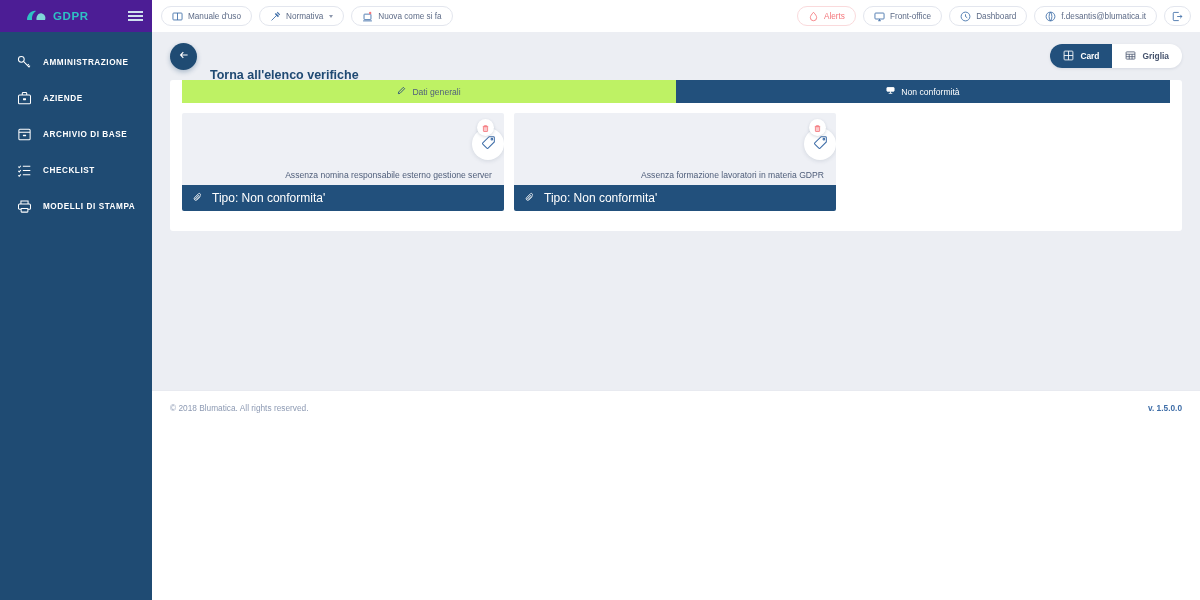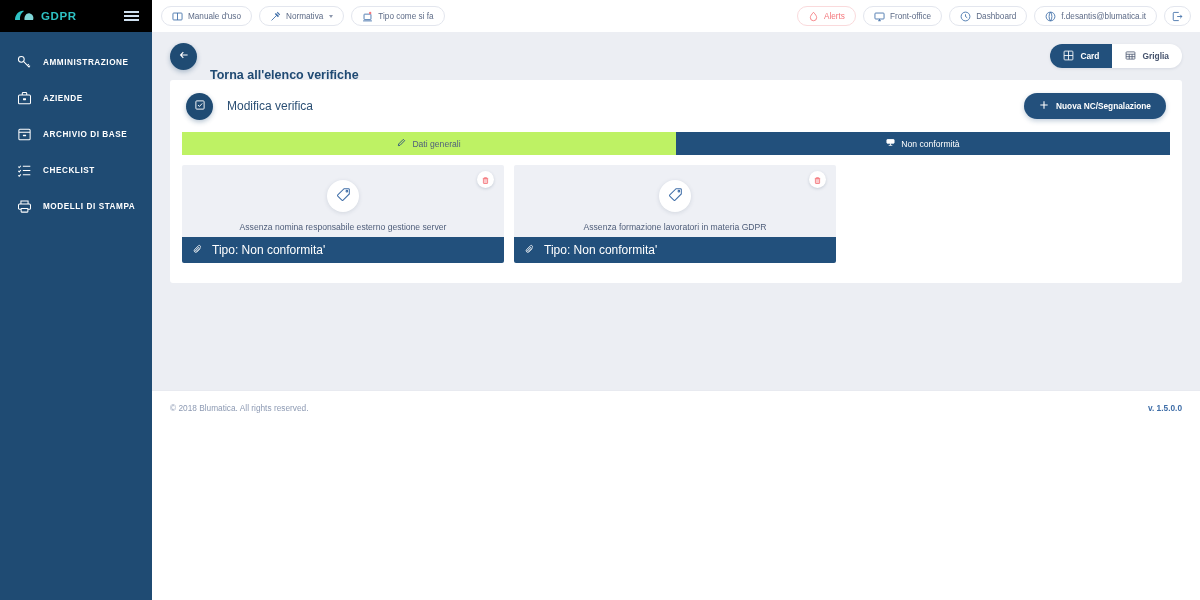--- a/index.html
+++ b/index.html
@@ -11,22 +11,22 @@
   }
   .app { display: flex; width: 1200px; height: 600px; }
 
   
   .sidebar {
     width: 152px; min-width: 152px; height: 600px;
     background: #1f4b73;
     display: flex; flex-direction: column;
   }
   .sb-logo {
-    height: 32px; background: #000000;
-    display: flex; align-items: center; padding: 0 13px;
+    height: 32px; background: #4c1d95;
+    display: flex; align-items: center; padding: 0 25px;
     justify-content: space-between;
     gap: 39px;
   }
   .sb-logo-left { display: flex; align-items: center; gap: 6px; }
   .sb-logo-mark { width: 22px; height: 14px; position: relative; display:block; }
   .sb-logo-text {
     color: #2ec2c4; font-size: 11.5px; font-weight: bold; letter-spacing: .6px;
   }
   .hamburger { display: flex; flex-direction: column; gap: 2.5px; cursor: pointer; }
   .hamburger span { display: block; width: 15px; height: 1.6px; background: #cfe0ef; }
@@ -113,21 +113,21 @@
     gap: 6px; font-size: 8.6px; cursor: pointer;
   }
   .tab.inactive { background: #bef264; color: #51607c; }
   .tab.active { background: #22507c; color: #ffffff; }
 
   
   .cards { display: flex; gap: 10px; padding: 10px 12px 20px 12px; }
   .card { width: 322px; border-radius: 2px; overflow: hidden; position: relative; flex:none; }
   .card-body {
     background: #eef0f5; height: 72px;
-    display: flex; flex-direction: column; align-items: center; justify-content: flex-start;
+    display: flex; flex-direction: column; align-items: flex-end; justify-content: flex-start;
     padding-top: 15px; position: relative;
   }
   .card-avatar {
     width: 32px; height: 32px; border-radius: 50%; background: #fff;
     display: flex; align-items: center; justify-content: center;
     box-shadow: 0 1px 4px rgba(60,80,110,.16);
   }
   .card-title {
     margin-top: 10px; font-size: 8.6px; color: #4e5d79; text-align: center;
     padding: 0 12px; line-height: 1.2;
@@ -263,21 +263,21 @@
         </div>
 
         <div class="pill">
           <span>
             <svg width="11" height="11" viewBox="0 0 14 14" fill="none" stroke="#3f6ea8" stroke-width="1.1">
               <rect x="2.6" y="4" width="8.8" height="7" rx=".8"></rect>
                 <path d="M1.4 12.6 H12.6"></path>
               <circle cx="10.4" cy="2.6" r="1.5" fill="#f4767b" stroke="none"></circle>
             </svg>
           </span>
-          <span>Tipo come si fa</span>
+          <span>Nuova come si fa</span>
         </div>
       </div>
 
       <div class="tb-group">
 
         <div class="pill alerts">
           <span>
             <svg width="11" height="11" viewBox="0 0 14 14" fill="none" stroke="#f4767b" stroke-width="1.1">
               <path d="M7 1.6 C9.6 4.6, 11 6.4, 11 8.4 a4 4 0 0 1 -8 0 C3 6.4, 4.4 4.6, 7 1.6 Z"></path>
             </svg>
@@ -356,42 +356,20 @@
               <path d="M1.4 5.4 H12.6 M1.4 8.5 H12.6 M5.4 5.4 V11.6 M9 5.4 V11.6"></path>
             </svg>
           </span>
           <span>Griglia</span>
         </div>
       </div>
     </div>
 
     <div class="panel">
 
-      <div class="panel-head">
-        <div class="pnl-left">
-          <div class="circ-btn">
-            <span>
-              <svg width="12" height="12" viewBox="0 0 14 14" fill="none" stroke="#ffffff" stroke-width="1.1">
-                <rect x="2.2" y="2.2" width="9.6" height="9.6" rx="1"></rect>
-                <path d="M4.6 7 L6.3 8.7 L9.6 5.2"></path>
-              </svg>
-            </span>
-          </div>
-          <div class="pnl-title">Modifica verifica</div>
-        </div>
-
-        <button class="btn-primary">
-          <span>
-            <svg width="10" height="10" viewBox="0 0 12 12" fill="none" stroke="#ffffff" stroke-width="1.3">
-              <path d="M6 1.6 V10.4 M1.6 6 H10.4"></path>
-            </svg>
-          </span>
-          <span>Nuova NC/Segnalazione</span>
-        </button>
-      </div>
 
       <div class="tabs">
         <div class="tab inactive">
           <span>
             <svg width="9" height="9" viewBox="0 0 12 12" fill="none" stroke="#2c4f7c" stroke-width="1.2">
               <path d="M1.8 10.2 L2.2 8 L8.4 1.8 L10.2 3.6 L4 9.8 Z"></path>
             </svg>
           </span>
           <span>Dati generali</span>
         </div>

